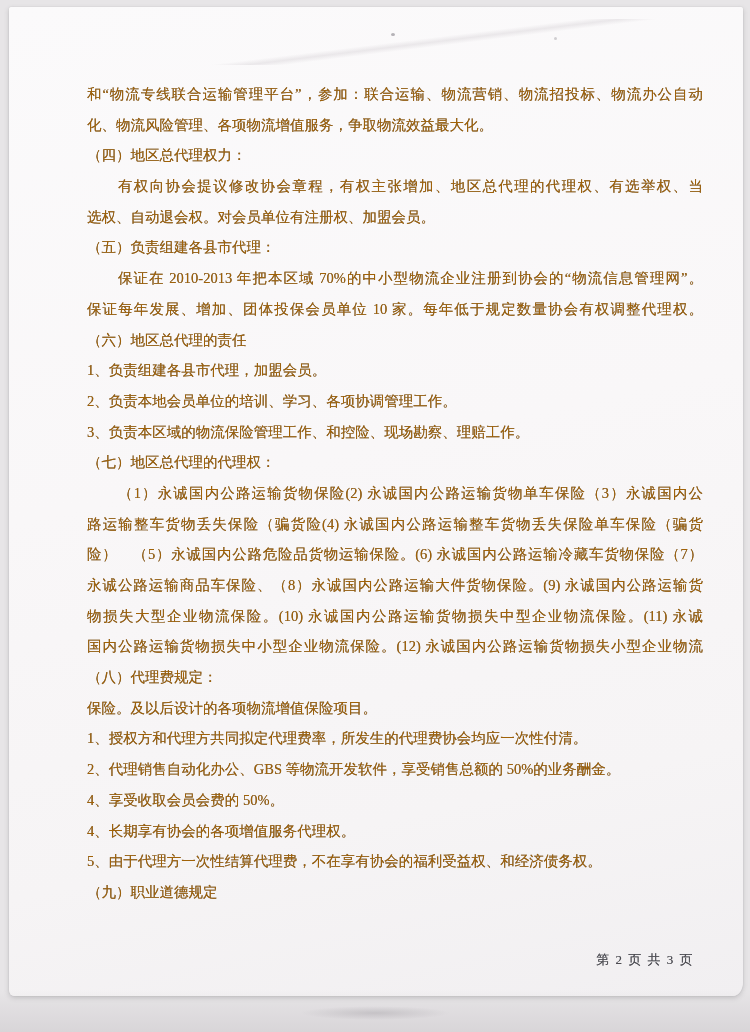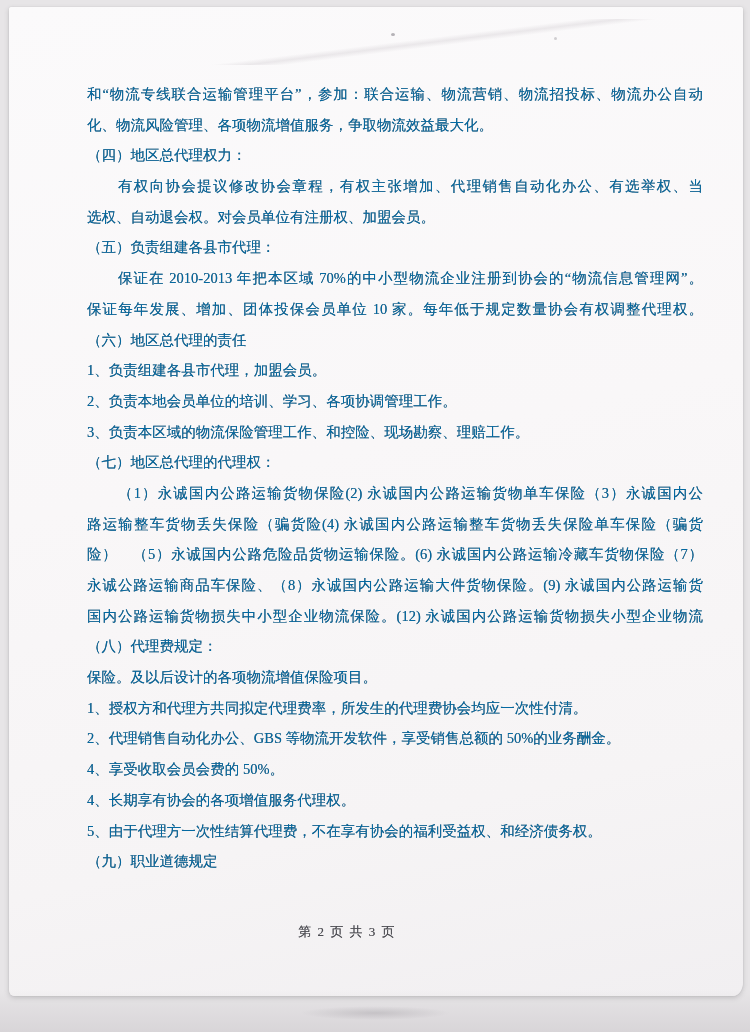--- a/index.html
+++ b/index.html
@@ -65,21 +65,21 @@
     border-radius: 50%;
     background: radial-gradient(ellipse at center, rgba(150,146,152,0.35), rgba(150,146,152,0) 70%);
     pointer-events: none;
   }
   
   .doc-body {
     position: absolute;
     left: 87px;
     top: 79px;
     width: 616px;
-    color: #0369a1;
+    color: #a16207;
     font-size: 14.5px;
     text-shadow: 0 0 0.6px rgba(59,59,65,0.75);
   }
   .line {
     height: 30.7px;
     line-height: 30.7px;
     white-space: nowrap;
     overflow: visible;
   }
   .line.fill {
@@ -87,56 +87,57 @@
     text-align: justify;
     text-align-last: justify;
     word-break: break-all;
   }
   .line.indent {
     padding-left: 31px;
   }
   .footer {
     position: absolute;
     left: 0;
-    top: 923px;
+    top: 951px;
     width: 694px;
-    text-align: center;
+    text-align: right;
     font-size: 13px;
     letter-spacing: 1.5px;
     color: #4c4c52;
     text-shadow: 0 0 0.6px rgba(76,76,82,0.7);
   }
 </style>
 </head>
 <body>
 
 <div class="paper">
   <div class="crease"></div>
   <div class="speck s1"></div>
   <div class="speck s2"></div>
 </div>
 
 <div class="doc-body">
     <div class="line fill">和“物流专线联合运输管理平台”，参加：联合运输、物流营销、物流招投标、物流办公自动</div>
     <div class="line">化、物流风险管理、各项物流增值服务，争取物流效益最大化。</div>
     <div class="line">（四）地区总代理权力：</div>
-    <div class="line indent fill">有权向协会提议修改协会章程，有权主张增加、代理销售自动化办公、有选举权、当</div>
+    <div class="line indent fill">有权向协会提议修改协会章程，有权主张增加、地区总代理的代理权、有选举权、当</div>
     <div class="line">选权、自动退会权。对会员单位有注册权、加盟会员。</div>
     <div class="line">（五）负责组建各县市代理：</div>
     <div class="line indent fill">保证在 2010-2013 年把本区域 70%的中小型物流企业注册到协会的“物流信息管理网”。</div>
     <div class="line fill">保证每年发展、增加、团体投保会员单位 10 家。每年低于规定数量协会有权调整代理权。</div>
     <div class="line">（六）地区总代理的责任</div>
     <div class="line">1、负责组建各县市代理，加盟会员。</div>
     <div class="line">2、负责本地会员单位的培训、学习、各项协调管理工作。</div>
     <div class="line">3、负责本区域的物流保险管理工作、和控险、现场勘察、理赔工作。</div>
     <div class="line">（七）地区总代理的代理权：</div>
     <div class="line indent fill">（1）永诚国内公路运输货物保险(2) 永诚国内公路运输货物单车保险（3）永诚国内公</div>
     <div class="line fill">路运输整车货物丢失保险（骗货险(4) 永诚国内公路运输整车货物丢失保险单车保险（骗货</div>
     <div class="line fill">险）　（5）永诚国内公路危险品货物运输保险。(6) 永诚国内公路运输冷藏车货物保险（7）</div>
     <div class="line fill">永诚公路运输商品车保险、（8）永诚国内公路运输大件货物保险。(9) 永诚国内公路运输货</div>
+    <div class="line fill">物损失大型企业物流保险。(10) 永诚国内公路运输货物损失中型企业物流保险。(11) 永诚</div>
     <div class="line fill">国内公路运输货物损失中小型企业物流保险。(12) 永诚国内公路运输货物损失小型企业物流</div>
     <div class="line">（八）代理费规定：</div>
     <div class="line">保险。及以后设计的各项物流增值保险项目。</div>
     <div class="line">1、授权方和代理方共同拟定代理费率，所发生的代理费协会均应一次性付清。</div>
     <div class="line">2、代理销售自动化办公、GBS 等物流开发软件，享受销售总额的 50%的业务酬金。</div>
     <div class="line">4、享受收取会员会费的 50%。</div>
     <div class="line">4、长期享有协会的各项增值服务代理权。</div>
     <div class="line">5、由于代理方一次性结算代理费，不在享有协会的福利受益权、和经济债务权。</div>
     <div class="line">（九）职业道德规定</div>
   </div>

